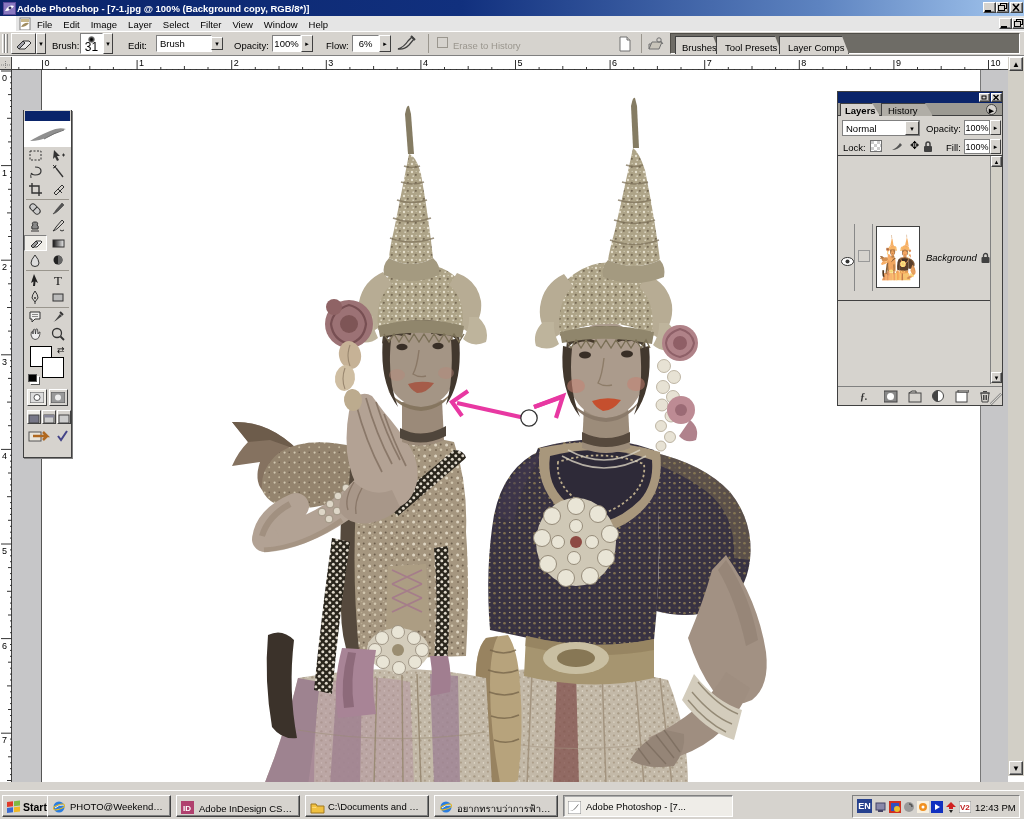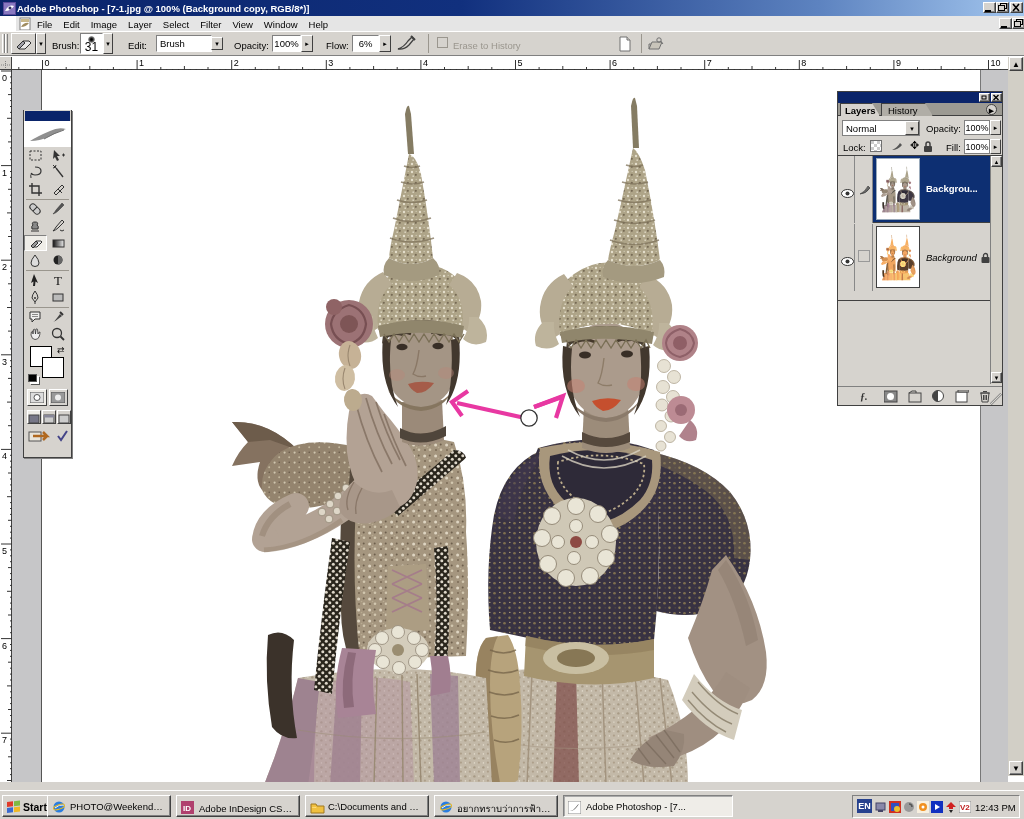--- a/index.html
+++ b/index.html
@@ -117,20 +117,25 @@
   <div class="abs" style="left:641px;top:2px;width:1px;height:19px;background:#9a968e"></div>
   <div class="abs" style="left:646px;top:3px;width:20px;height:18px">
     <svg width="20" height="18">
         <path d="M3 14 L6 7 L16 7 L13 14Z" fill="#c8c4ba" stroke="#707070"></path>
         <path d="M3 14 L3 9 L5 9" fill="none" stroke="#707070"></path>
         <circle cx="13" cy="5" r="2.2" fill="none" stroke="#707070"></circle>
         <path d="M14.5 6 L17 9" stroke="#707070"></path>
       </svg>
   </div>
 
+  <div class="abs" style="left:670px;top:1px;width:350px;height:21px;background:#6e6c66;border:1px solid #504e48;border-bottom-color:#fff;border-right-color:#fff">
+    <div class="abs" style="left:4px;top:2px;width:45px;height:18px;background:#d6d3ce;border:1px solid #404040;border-bottom:none;clip-path:polygon(0 0,38px 0,100% 100%,0 100%);font-size:9.5px;padding:5px 0 0 6px">Brushes</div>
+    <div class="abs" style="left:45px;top:2px;width:66px;height:18px;background:#d6d3ce;border:1px solid #404040;border-bottom:none;clip-path:polygon(0 0,59px 0,100% 100%,0 100%);font-size:9.5px;padding:5px 0 0 8px">Tool Presets</div>
+    <div class="abs" style="left:108px;top:2px;width:70px;height:18px;background:#d6d3ce;border:1px solid #404040;border-bottom:none;clip-path:polygon(0 0,63px 0,100% 100%,0 100%);font-size:9.5px;padding:5px 0 0 8px">Layer Comps</div>
+  </div>
 </div>
 
 <div class="abs" style="left:0;top:57px;width:1008px;height:13px;background:#fff;border-bottom:1px solid #404040">
   <svg width="1008" height="13" id="hruler">
       <line x1="18.8" y1="9" x2="18.8" y2="13" stroke="#333" stroke-width="1"></line>
       <line x1="24.8" y1="11" x2="24.8" y2="13" stroke="#333" stroke-width="1"></line>
       <line x1="30.7" y1="11" x2="30.7" y2="13" stroke="#333" stroke-width="1"></line>
       <line x1="36.6" y1="11" x2="36.6" y2="13" stroke="#333" stroke-width="1"></line>
       <line x1="42.5" y1="2" x2="42.5" y2="13" stroke="#333" stroke-width="1"></line>
       <line x1="48.4" y1="11" x2="48.4" y2="13" stroke="#333" stroke-width="1"></line>
@@ -963,35 +968,20 @@
   <div class="abs" style="left:84px;top:47px"><svg width="12" height="13">
         <rect x="2" y="6" width="8" height="6" rx="1" fill="#404040"></rect>
         <path d="M4 6 V4 a2 2 0 0 1 4 0 V6" fill="none" stroke="#404040" stroke-width="1.5"></path>
       </svg></div>
   <div class="abs" style="left:108px;top:50px;font-size:9.5px">Fill:</div>
   <div class="abs" style="left:126px;top:47px;width:26px;height:15px;background:#fff;border:1px solid #808080;font-size:9px;text-align:center;padding-top:2px">100%</div>
   <div class="abs bevel" style="left:152px;top:47px;width:11px;height:15px;background:#d6d3ce;font-size:7px;text-align:center;line-height:14px">▸</div>
 
   <div class="abs" style="left:0;top:63px;width:164px;height:228px;border-top:1px solid #404040;background:#d6d3ce" id="layerlist">
 
-    <div class="abs" style="left:0;top:0;width:152px;height:67px;background:#0d2f72;border-bottom:1px solid #404040">
-      <div class="abs" style="left:0;top:0;width:17px;height:67px;background:#d6d3ce;border-right:1px solid #888"></div>
-      <div class="abs" style="left:17px;top:0;width:18px;height:67px;background:#d6d3ce;border-right:1px solid #888"></div>
-      <div class="abs" style="left:3px;top:28px"><svg width="13" height="9">
-            <ellipse cx="6.5" cy="4.5" rx="6" ry="4" fill="#fff" stroke="#333"></ellipse>
-            <circle cx="6.5" cy="4.5" r="2" fill="#333"></circle>
-          </svg></div>
-      <div class="abs" style="left:20px;top:26px"><svg width="13" height="13">
-            <path d="M2 11 Q7 9 10 3 L12 5 Q8 11 2 11Z" fill="#666" stroke="#333" stroke-width=".6"></path>
-          </svg></div>
-      <div class="abs" style="left:38px;top:2px;width:44px;height:62px;background:#fff;border:1px solid #9ab" id="thumb1"><svg width="42" height="60" viewBox="-15 -8 630 710" style="filter:saturate(.85)">
-            <use href="#dancers"></use>
-          </svg></div>
-      <div class="abs" style="left:88px;top:27px;font-size:9.5px;font-weight:bold;color:#fff">Backgrou...</div>
-    </div>
 
     <div class="abs" style="left:0;top:68px;width:152px;height:77px;background:#d6d3ce;border-bottom:1px solid #404040">
       <div class="abs" style="left:0;top:0;width:17px;height:67px;border-right:1px solid #888"></div>
       <div class="abs" style="left:17px;top:0;width:18px;height:67px;border-right:1px solid #888"></div>
       <div class="abs" style="left:3px;top:28px"><svg width="13" height="9">
             <ellipse cx="6.5" cy="4.5" rx="6" ry="4" fill="#fff" stroke="#333"></ellipse>
             <circle cx="6.5" cy="4.5" r="2" fill="#333"></circle>
           </svg></div>
       <div class="abs" style="left:20px;top:26px;width:12px;height:12px;border:1px solid #999"></div>
       <div class="abs" style="left:38px;top:2px;width:44px;height:62px;background:#fff;border:1px solid #404040" id="thumb2"><svg width="42" height="60" viewBox="-15 -8 630 710" style="filter:sepia(.85) saturate(2.4) hue-rotate(-12deg) brightness(.97)">

